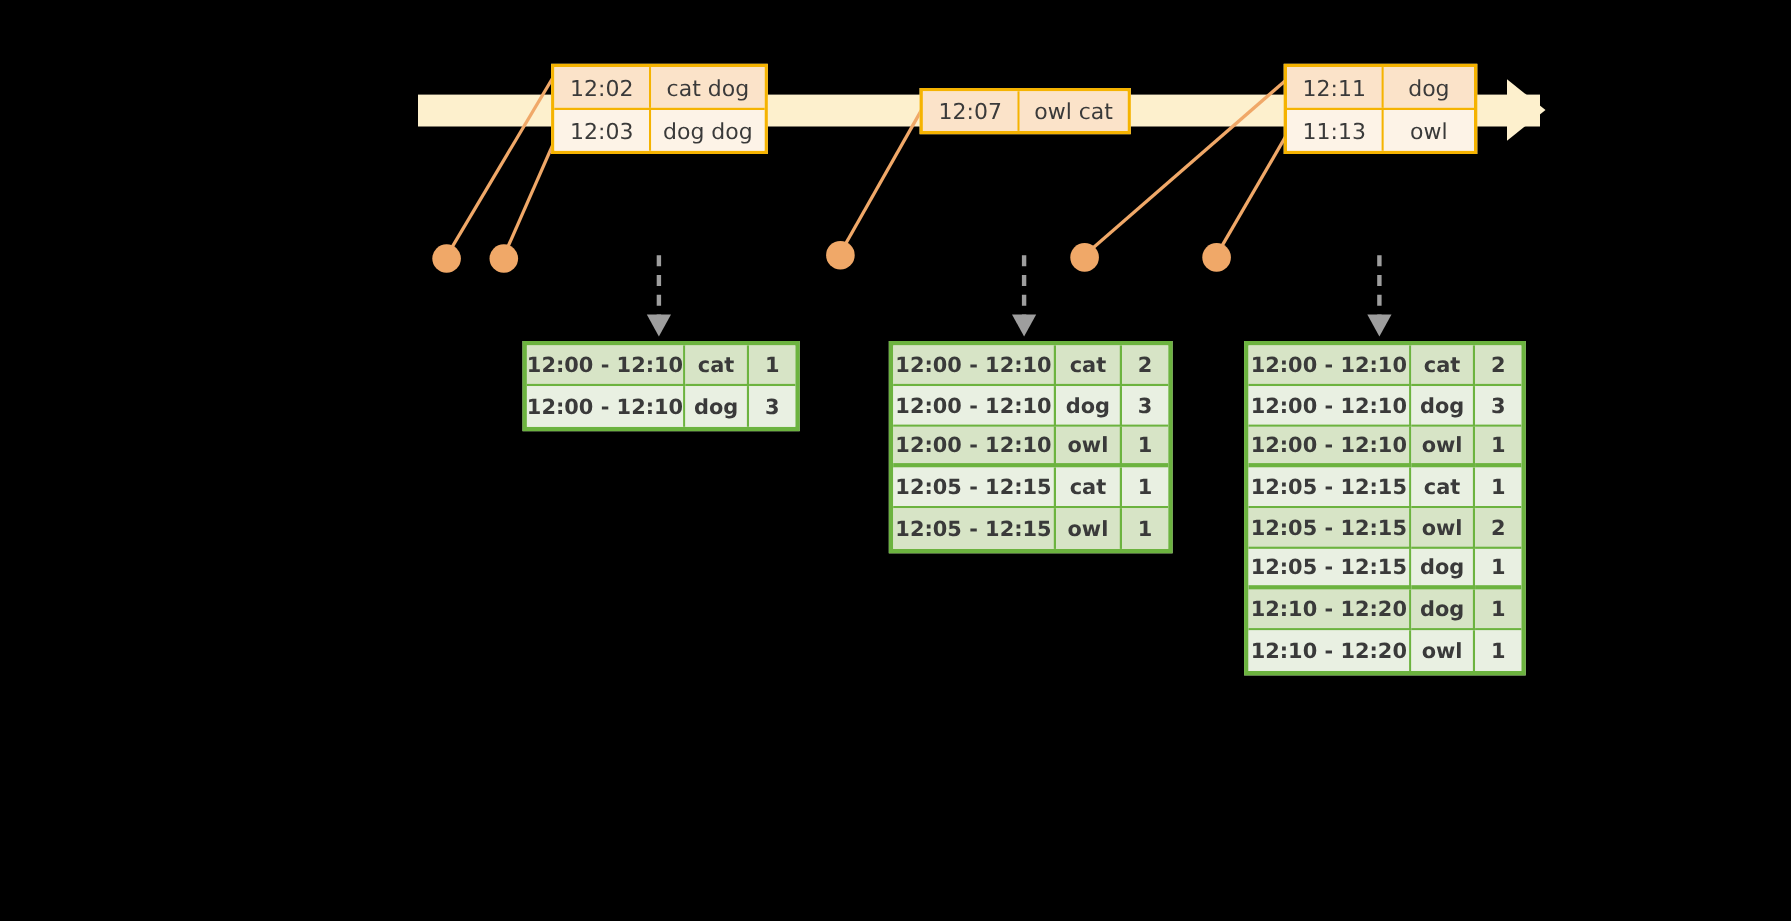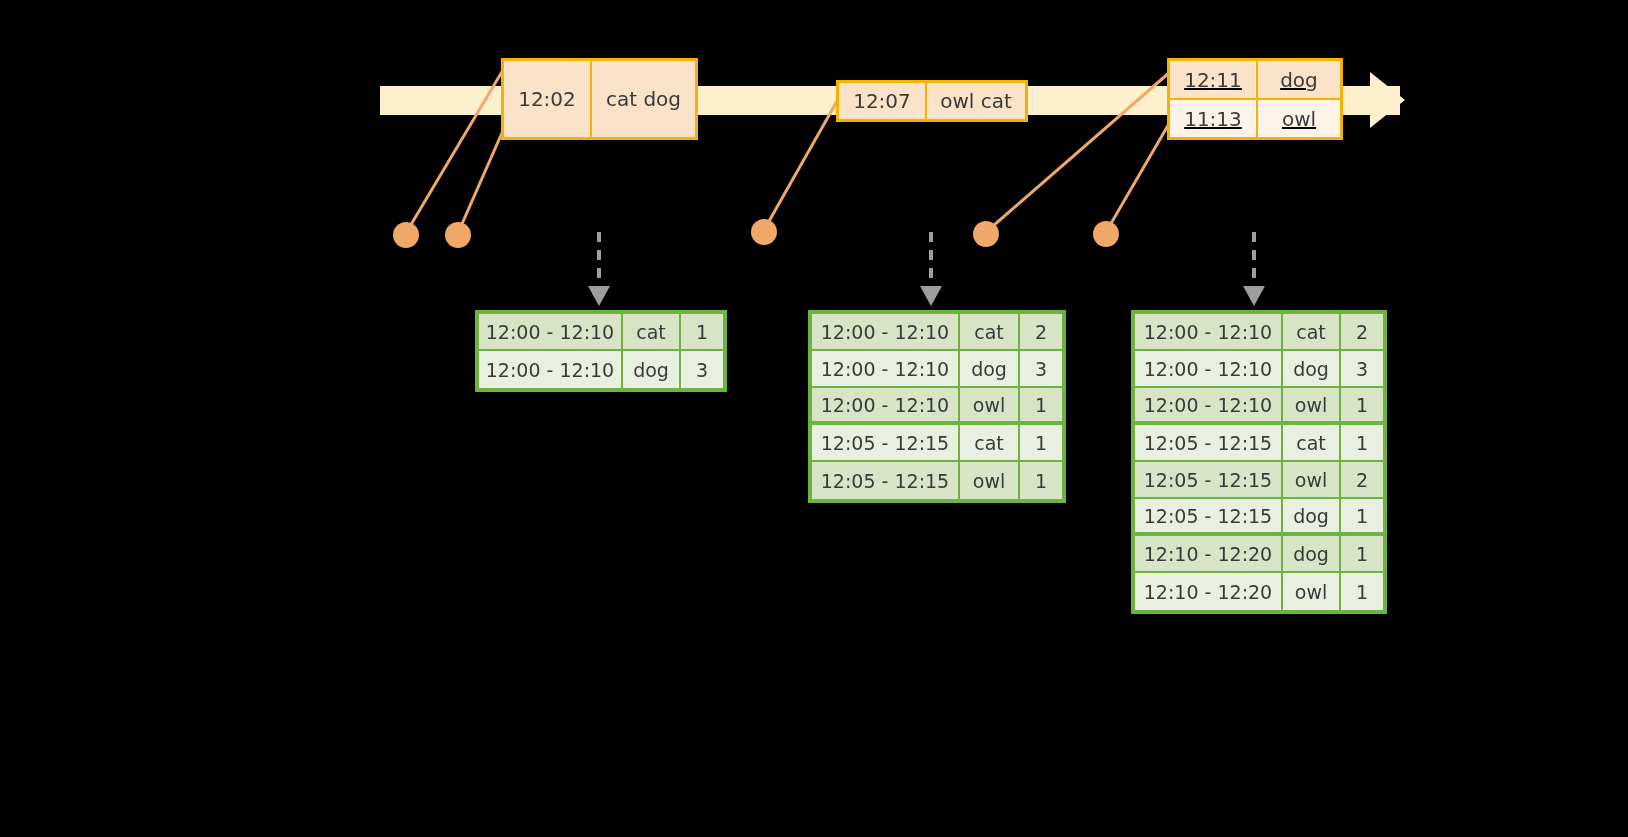--- a/index.html
+++ b/index.html
@@ -37,40 +37,41 @@
   }
   .evt-time{width:86px;border-right:2px solid #f5b301;}
   .evt-val{flex:1;}
   .shade-a .evt-cell{background:#fbe3c9;}
   .shade-b .evt-cell{background:#fdf3e7;}
 
   #evt-1{left:501px;top:58px;width:197px;height:82px;}
   #evt-1 .evt-val{width:111px;}
   #evt-2{left:836px;top:80px;width:192px;height:42px;}
   #evt-2 .evt-val{width:110px;}
-  #evt-3{left:1167px;top:58px;width:176px;height:82px;text-decoration:underline;}
+  #evt-3{left:1167px;top:58px;width:176px;height:82px;}
   #evt-3 .evt-val{width:90px;}
 
   
   .leaders{position:absolute;left:0;top:0;width:1628px;height:837px;pointer-events:none;}
 
   
   .rtable{
     position:absolute;
     border:4px solid #6cb33f;
     box-sizing:border-box;
     background:#dfe9d2;
   }
   .rrow{display:flex;}
   .rcell{
     display:flex;align-items:center;justify-content:center;
     font-size:19px;color:#3a3a3a;white-space:nowrap;
     height:37px;box-sizing:border-box;
     border-right:2px solid #6cb33f;
     border-bottom:2px solid #6cb33f;
+    font-weight:bold;
   }
   .rcell:last-child{border-right:none;}
   .rrow:last-child .rcell{border-bottom:none;}
   .rrow.dark .rcell{background:#d7e4c6;}
   .rrow.light .rcell{background:#e9f0e2;}
   .rrow.group-end .rcell{border-bottom:4px solid #6cb33f;}
   .c-win{width:156px;}
   .c-key{width:60px;}
   .c-cnt{width:42px;}
 
@@ -121,20 +122,24 @@
       <polygon points="920,286 942,286 931,306"></polygon>
       <polygon points="1243,286 1265,286 1254,306"></polygon>
     </g>
   </svg>
 
   <div class="evt" id="evt-1">
     <div class="evt-row shade-a">
       <div class="evt-cell evt-time">12:02</div>
       <div class="evt-cell evt-val">cat dog</div>
     </div>
+    <div class="evt-row shade-b">
+      <div class="evt-cell evt-time">12:03</div>
+      <div class="evt-cell evt-val">dog dog</div>
+    </div>
   </div>
 
   <div class="evt" id="evt-2">
     <div class="evt-row shade-a">
       <div class="evt-cell evt-time">12:07</div>
       <div class="evt-cell evt-val">owl cat</div>
     </div>
   </div>
 
   <div class="evt" id="evt-3">

